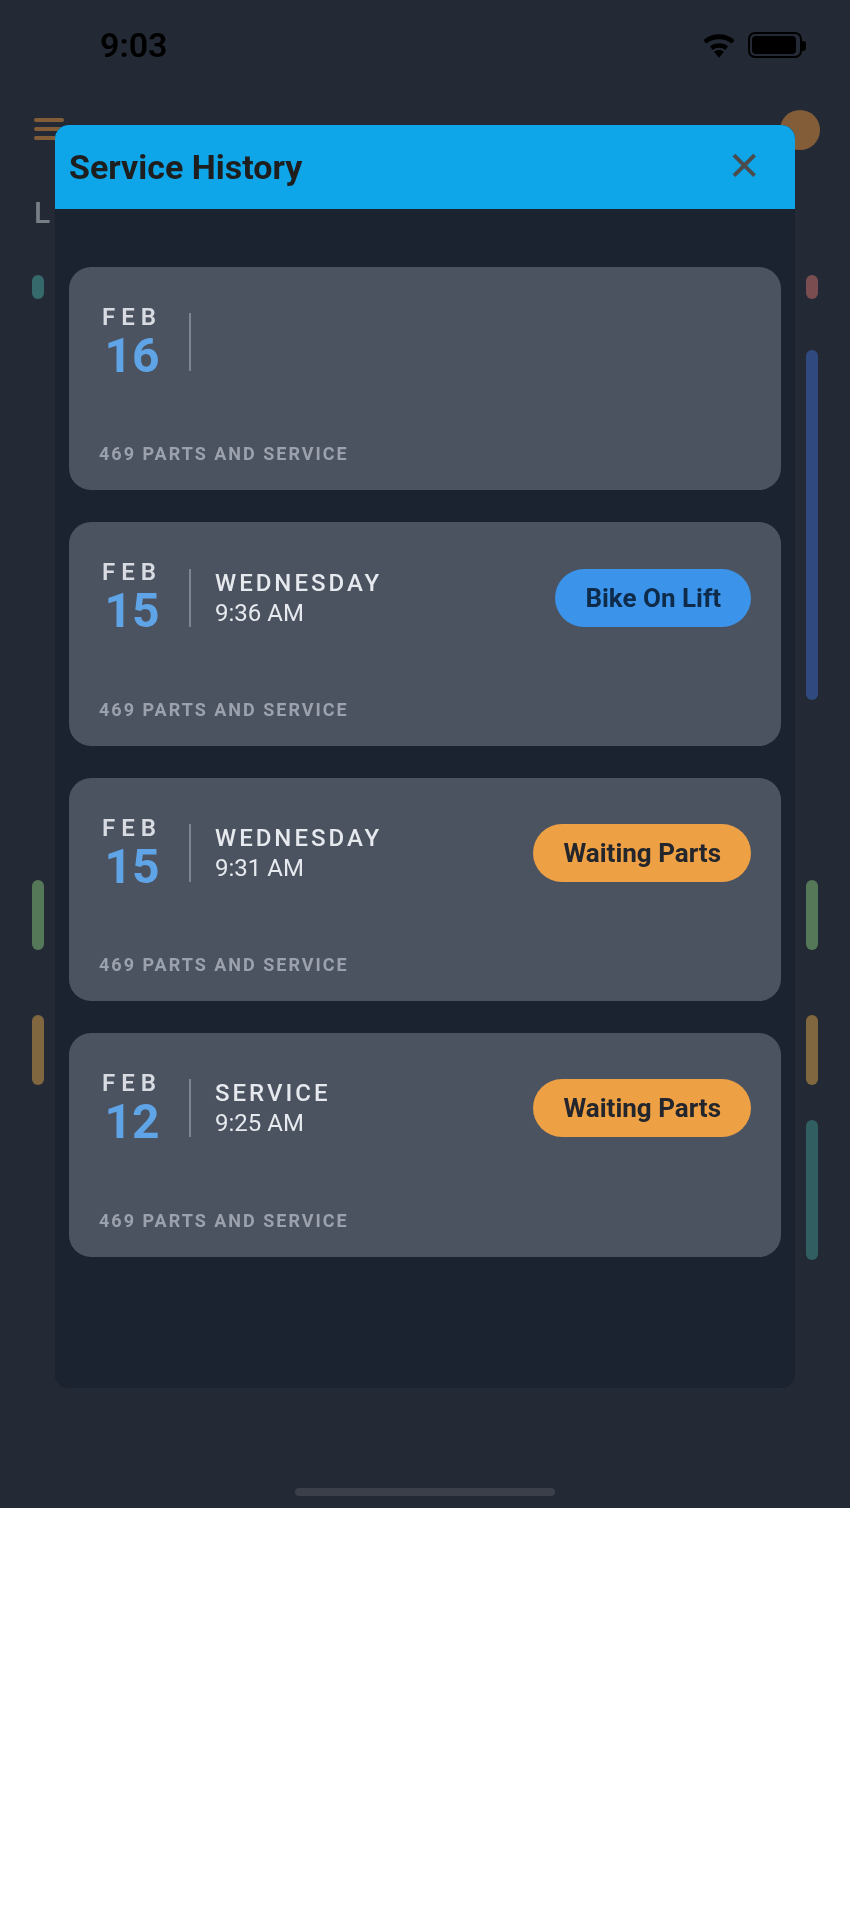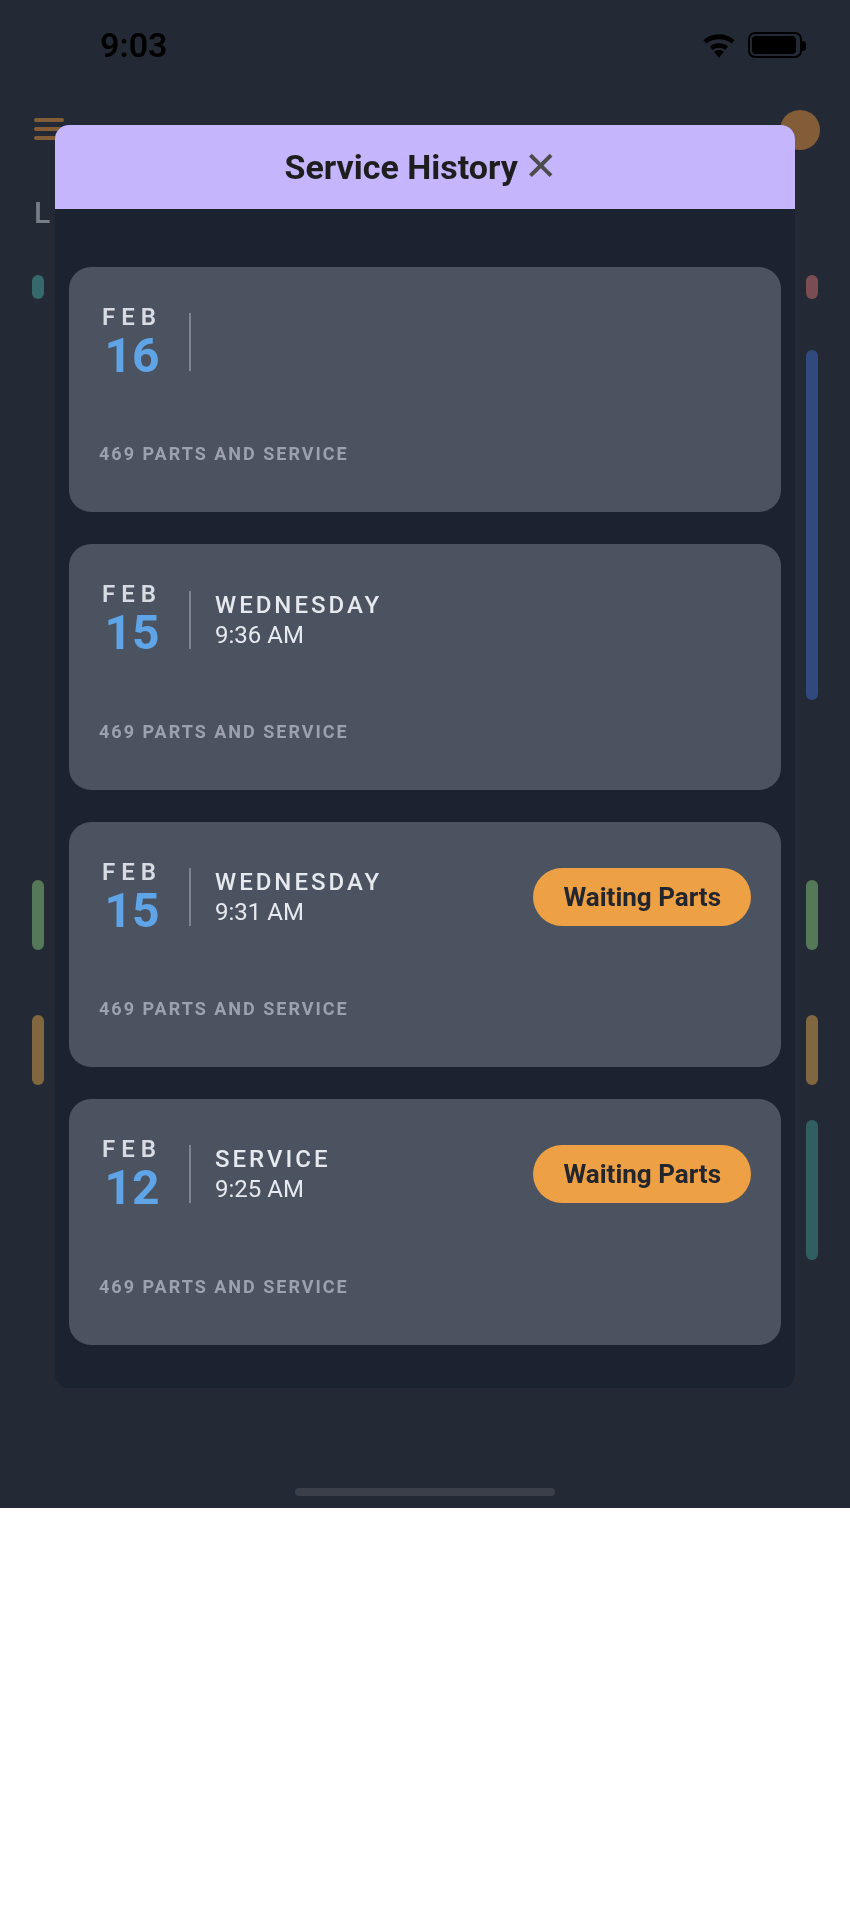--- a/index.html
+++ b/index.html
@@ -105,26 +105,26 @@
     top: 125px;
     bottom: 120px;
     background: #1b2230;
     border-radius: 14px;
     z-index: 2;
     overflow: hidden;
     display: flex;
     flex-direction: column;
   }
   .modal-header {
-    background: #c4b5fd;
+    background: #0ea5e9;
     height: 84px;
     display: flex;
     align-items: center;
-    justify-content: center;
-    padding: 0 16px 0 14px;
+    justify-content: space-between;
+    padding: 0 28px 0 14px;
   }
   .modal-title {
     font-size: 34px;
     font-weight: 700;
     color: #1e1e1e;
   }
   .close-btn {
     font-size: 40px;
     font-weight: 400;
     color: #4c4c4c;
@@ -133,21 +133,21 @@
     padding: 6px;
   }
   .modal-body {
     flex: 1;
     padding: 58px 14px 20px 14px;
     overflow-y: auto;
   }
   .card {
     background: #4c5360;
     border-radius: 22px;
-    padding: 36px 30px 48px 30px;
+    padding: 36px 30px 26px 30px;
     margin-bottom: 32px;
   }
   .card-top {
     display: flex;
     align-items: center;
     gap: 24px;
   }
   .datebox {
     text-align: center;
     min-width: 66px;
@@ -280,20 +280,21 @@
             <div class="datebox">
               <div class="month">FEB</div>
               <div class="daynum">15</div>
             </div>
             <div class="vrule"></div>
             <div class="dtcol">
               <div class="weekday">WEDNESDAY</div>
               <div class="timeval">9:36 AM</div>
             </div>
             <div class="spacer"></div>
+            <div class="pill pill-blue">Bike On Lift</div>
           </div>
           <div class="shop">469 PARTS AND SERVICE</div>
         </div>
         <div class="card">
           <div class="card-top">
             <div class="datebox">
               <div class="month">FEB</div>
               <div class="daynum">15</div>
             </div>
             <div class="vrule"></div>

